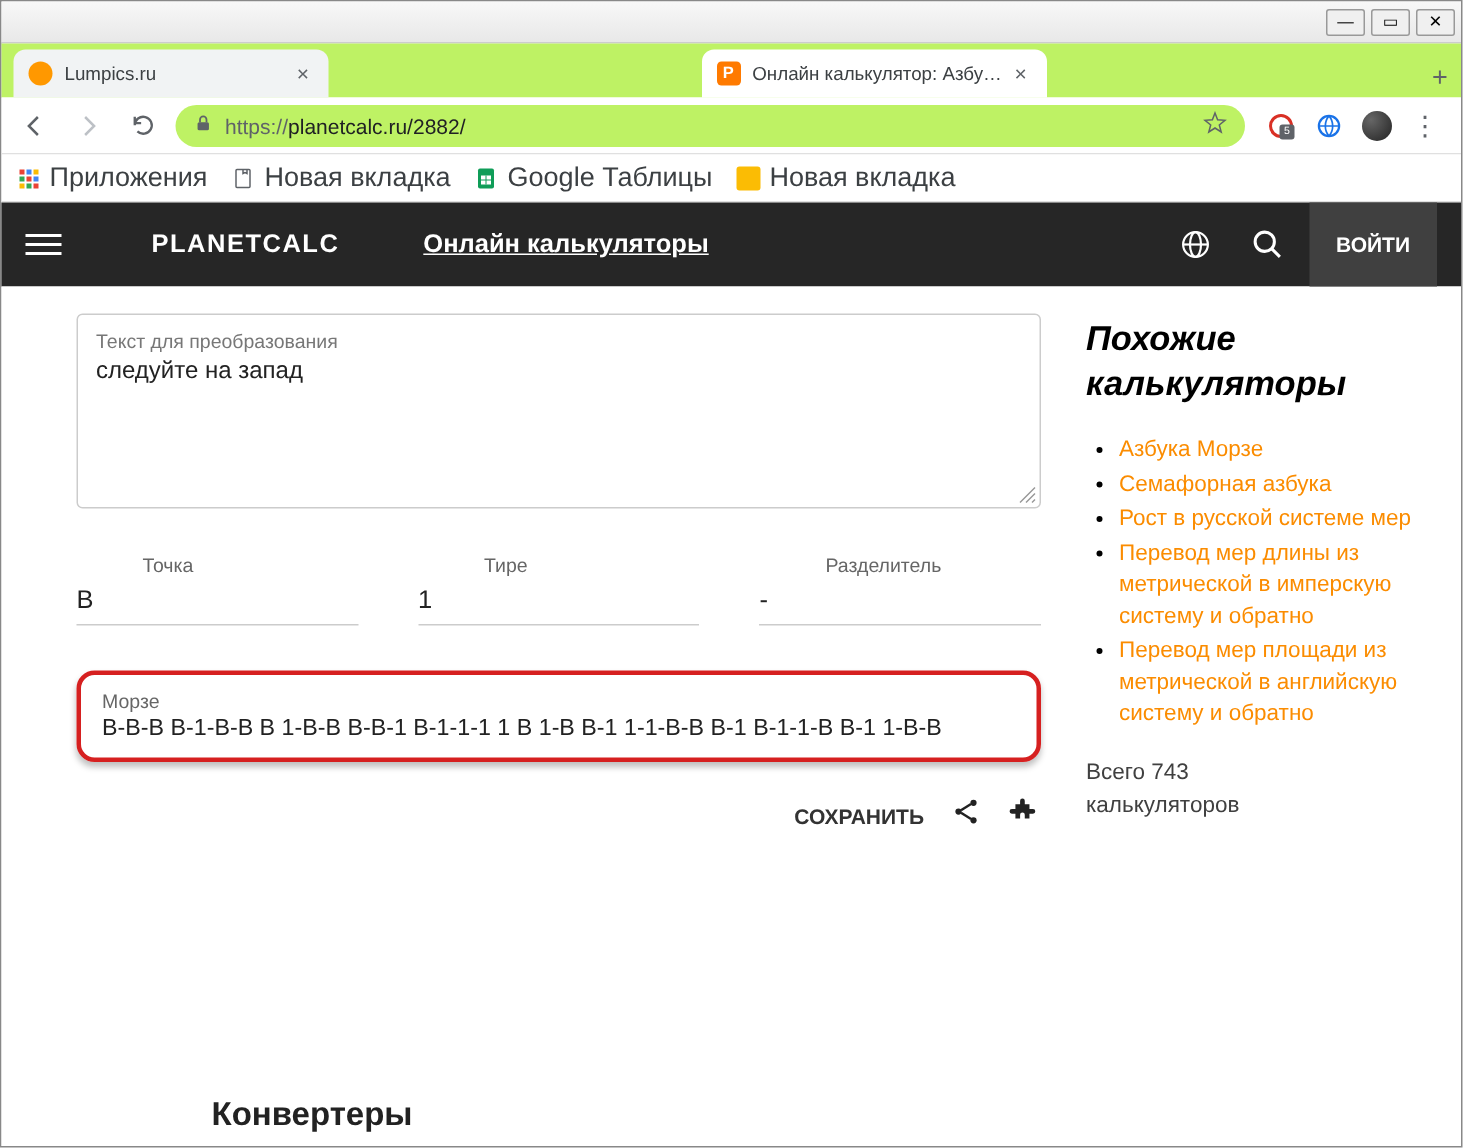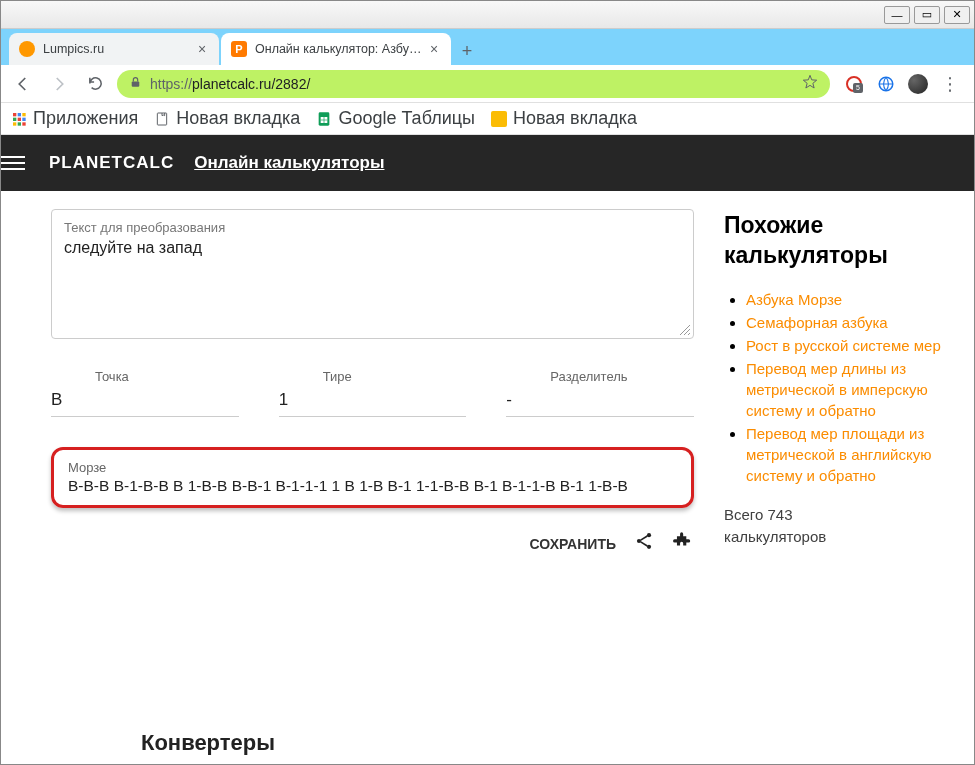--- a/index.html
+++ b/index.html
@@ -2,42 +2,42 @@
 <html><head>
 <meta charset="utf-8">
 <style>
 * { margin: 0; padding: 0; box-sizing: border-box; font-family: Arial, sans-serif; }
 body { background: #fff; width: 975px; height: 765px; position: relative; overflow: hidden; }
 
 .window-frame { border: 1px solid #888; width: 975px; height: 765px; position: relative; background: #fff; }
 .window-titlebar { height: 28px; background: linear-gradient(#f8f8f8,#e8e8e8); border-bottom: 1px solid #ccc; display: flex; justify-content: flex-end; align-items: center; padding: 0 4px; gap: 4px; }
 .win-btn { width: 26px; height: 18px; border: 1px solid #999; background: #f0f0f0; font-size: 11px; display: flex; align-items: center; justify-content: center; cursor: pointer; border-radius: 2px; }
 
-.tab-strip { height: 36px; background: #7dd3fc; display: flex; align-items: flex-end; padding-left: 8px; }
+.tab-strip { height: 36px; background: #bef264; display: flex; align-items: flex-end; padding-left: 8px; justify-content: space-between; }
 .tab { height: 32px; background: #f1f3f4; border-radius: 8px 8px 0 0; display: flex; align-items: center; padding: 0 10px; margin-right: 2px; font-size: 12.5px; min-width: 210px; max-width: 230px; position: relative; }
 .tab.active { background: #fff; }
 .tab-favicon { width: 16px; height: 16px; border-radius: 50%; margin-right: 8px; flex-shrink: 0; }
 .tab-title { flex: 1; white-space: nowrap; overflow: hidden; text-overflow: ellipsis; color: #3c4043; }
 .tab-close { width: 14px; height: 14px; display: flex; align-items: center; justify-content: center; font-size: 14px; color: #5f6368; cursor: pointer; }
 .new-tab { width: 28px; height: 28px; display: flex; align-items: center; justify-content: center; font-size: 18px; color: #5f6368; cursor: pointer; }
 
 .addr-bar { height: 38px; background: #fff; border-bottom: 1px solid #e0e0e0; display: flex; align-items: center; padding: 0 8px; gap: 8px; }
 .nav-btn { width: 28px; height: 28px; display: flex; align-items: center; justify-content: center; color: #5f6368; cursor: pointer; border-radius: 50%; }
 .nav-btn.disabled { color: #bdc1c6; }
 .url-box { flex: 1; height: 28px; background: #bef264; border-radius: 14px; display: flex; align-items: center; padding: 0 12px; font-size: 14px; color: #202124; }
 .url-box .lock { margin-right: 8px; color: #5f6368; font-size: 13px; }
 .url-box .proto { color: #5f6368; }
 .addr-icons { display: flex; gap: 12px; align-items: center; padding: 0 6px; }
 .addr-icon { width: 20px; height: 20px; display: flex; align-items: center; justify-content: center; }
 
 .bookmarks-bar { height: 32px; background: #fff; border-bottom: 1px solid #e0e0e0; display: flex; align-items: center; padding: 0 10px; gap: 16px; font-size: 18px; color: #3c4043; }
 .bookmark { display: flex; align-items: center; gap: 6px; cursor: pointer; }
 .bm-icon { width: 16px; height: 16px; }
 
-.site-header { height: 56px; background: #262626; color: #fff; display: flex; align-items: center; padding: 0 0; }
+.site-header { height: 56px; background: #262626; color: #fff; display: flex; align-items: center; padding: 0 16px; gap: 36px; }
 .hamburger { width: 24px; height: 24px; display: flex; flex-direction: column; justify-content: center; gap: 4px; cursor: pointer; margin-right: 24px; }
 .hamburger span { height: 2px; background: #fff; }
 .site-logo { font-weight: bold; font-size: 17px; letter-spacing: 1px; margin-right: 20px; }
 .site-subtitle { font-size: 17px; font-weight: bold; text-decoration: underline; }
 .site-header-right { margin-left: auto; display: flex; align-items: center; gap: 8px; }
 .hdr-icon { width: 40px; height: 40px; display: flex; align-items: center; justify-content: center; cursor: pointer; }
 .login-btn { background: #404040; padding: 0 18px; height: 56px; display: flex; align-items: center; font-size: 14px; font-weight: bold; cursor: pointer; }
 
 .content { display: flex; padding: 0; height: calc(100% - 190px); overflow: hidden; background: #fff; }
 .main-col { flex: 1; padding: 18px 30px 0 50px; }
@@ -56,21 +56,21 @@
 .calc-btn { background: #fb8c00; color: #fff; font-weight: bold; font-size: 14px; padding: 14px 24px; border: none; cursor: pointer; float: right; letter-spacing: 0.5px; }
 .clear { clear: both; }
 
 .result-box { border: 3px solid #d62020; border-radius: 12px; padding: 10px 14px; margin-top: 24px; box-shadow: 0 3px 4px rgba(0,0,0,0.25); }
 .result-label { font-size: 13px; color: #666; margin-bottom: 2px; }
 .result-value { font-size: 15.5px; color: #222; }
 
 .actions-row { display: flex; justify-content: flex-end; align-items: center; gap: 18px; margin-top: 22px; font-size: 14px; font-weight: bold; color: #333; }
 .action-icon { font-size: 20px; cursor: pointer; }
 
-.side-title { font-size: 23px; font-weight: bold; margin-bottom: 18px; line-height: 1.3; }
+.side-title { font-size: 23px; font-weight: bold; margin-bottom: 18px; line-height: 1.3; font-style: italic; }
 .side-list { list-style: disc; padding-left: 22px; }
 .side-list li { margin-bottom: 2px; }
 .side-list a { color: #fb8c00; text-decoration: none; font-size: 15px; line-height: 1.4; }
 .side-footer { color: #404040; font-size: 15px; margin-top: 18px; line-height: 1.5; }
 
 .bottom-truncated { position: absolute; bottom: 8px; left: 140px; font-size: 22px; font-weight: bold; color: #222; }
 .globe-svg circle{fill:none;stroke:#fff;stroke-width:1.6}
 .globe-svg ellipse{fill:none;stroke:#fff;stroke-width:1.6}
 .globe-svg line{stroke:#fff;stroke-width:1.6}
 .star-svg{fill:none;stroke:#5f6368;stroke-width:1.5}
@@ -187,20 +187,36 @@
   </div>
 
   <div class="site-header">
     <div class="hamburger">
         <span></span>
         <span></span>
         <span></span>
       </div>
     <div class="site-logo">PLANETCALC</div>
     <div class="site-subtitle">Онлайн калькуляторы</div>
+    <div class="site-header-right">
+      <div class="hdr-icon">
+        <svg class="globe-svg" width="22" height="22" viewBox="0 0 24 24">
+            <circle cx="12" cy="12" r="9"></circle>
+            <ellipse cx="12" cy="12" rx="4" ry="9"></ellipse>
+            <line x1="3" y1="12" x2="21" y2="12"></line>
+          </svg>
+      </div>
+      <div class="hdr-icon">
+        <svg width="22" height="22" viewBox="0 0 24 24">
+            <circle cx="10" cy="10" r="7" fill="none" stroke="#fff" stroke-width="2.2"></circle>
+            <line x1="15" y1="15" x2="21" y2="21" stroke="#fff" stroke-width="2.2"></line>
+          </svg>
+      </div>
+      <div class="login-btn">ВОЙТИ</div>
+    </div>
   </div>
 
   <div class="content">
     <div class="main-col">
       <div class="textarea-wrap">
         <div class="ta-label">Текст для преобразования</div>
         <div class="ta-value">следуйте на запад</div>
         <svg class="resize-grip" viewBox="0 0 12 12">
             <path d="M11 1L1 11M11 5L5 11M11 9L9 11" stroke="#999" stroke-width="1"></path>
           </svg>

